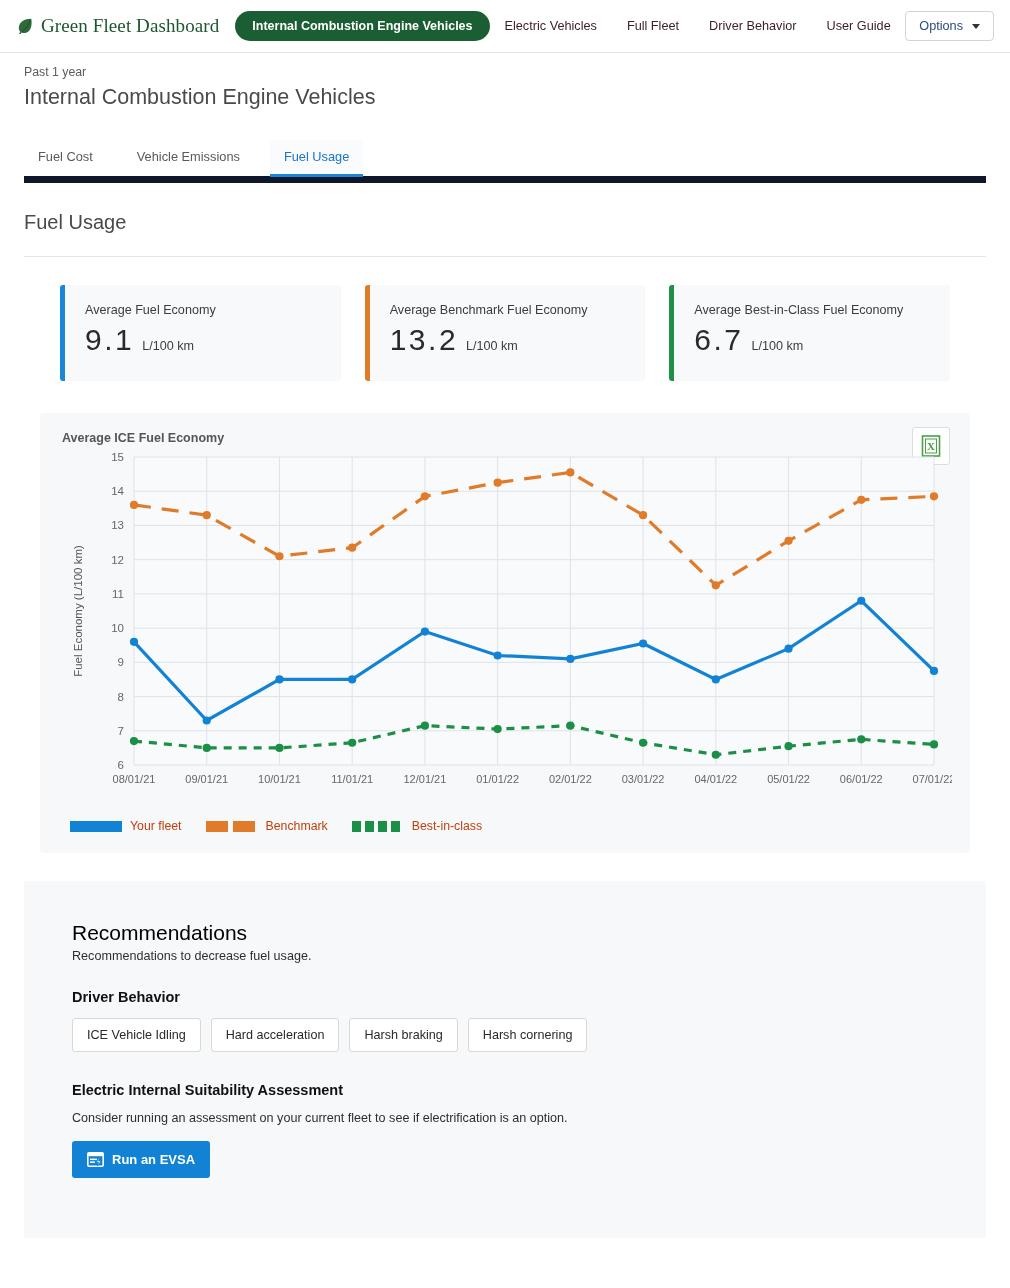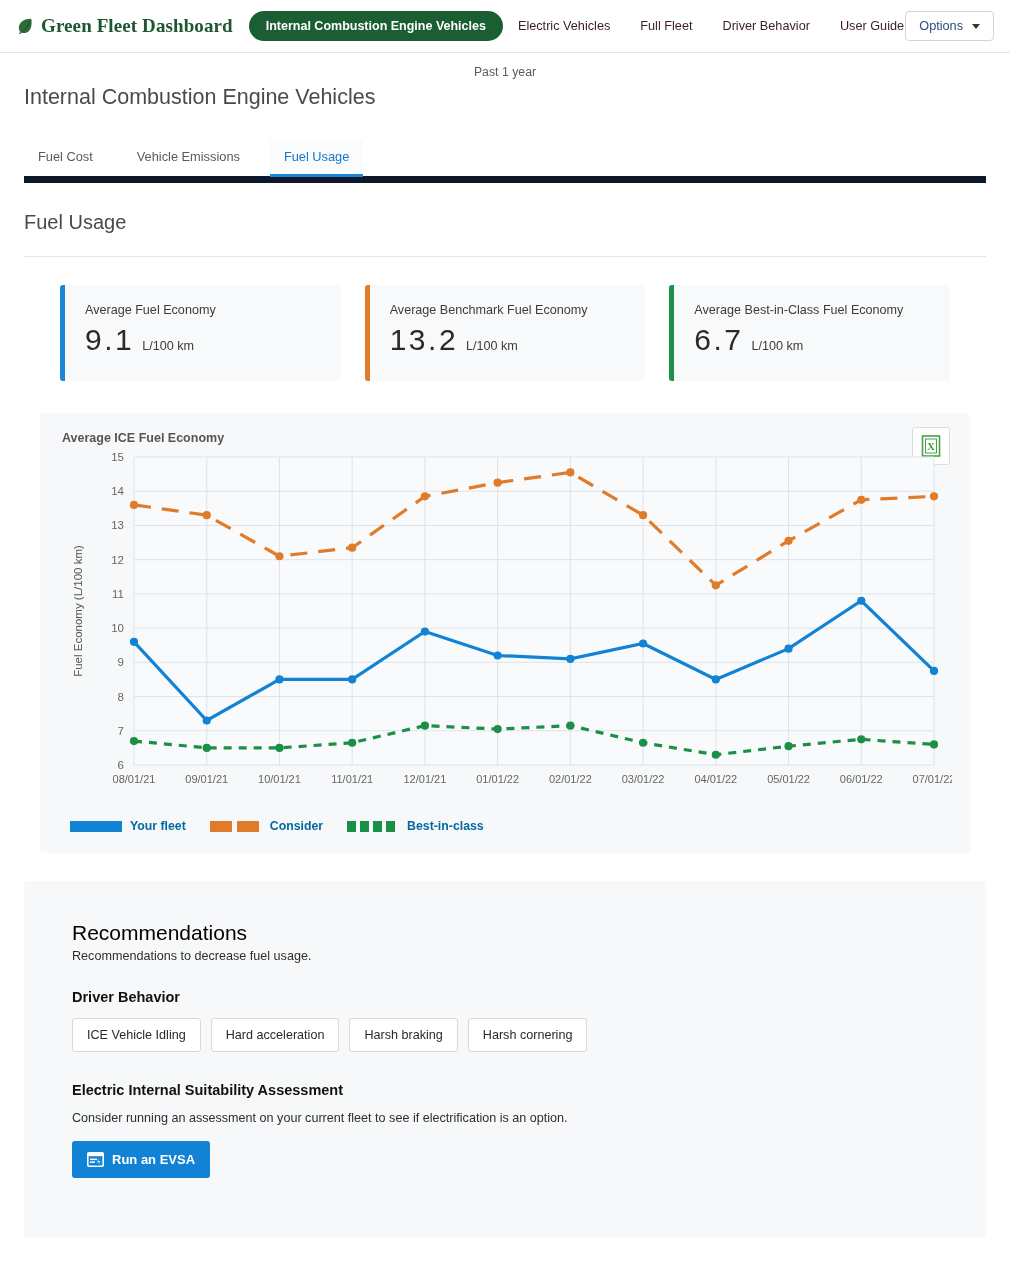--- a/index.html
+++ b/index.html
@@ -19,21 +19,21 @@
     align-items: center;
     padding: 0 16px;
     border-bottom: 1px solid #e4e4e4;
     background: #fff;
     position: relative;
   }
   .brand { display: flex; align-items: center; gap: 7px; margin-right: 16px; }
   .brand-leaf { width: 18px; height: 18px; display: block; }
   .brand-text {
     font-family: "Liberation Serif", serif;
-    font-size: 19px; font-weight: bold; color: #1d5631;
+    font-size: 19px; font-weight: normal; color: #1d5631;
     letter-spacing: .1px;
   }
   .nav-pill {
     background: #1b5e33; color: #fff;
     font-size: 12.5px; font-weight: bold;
     padding: 8px 17px; border-radius: 16px;
     white-space: nowrap; cursor: pointer;
   }
   .nav-link {
     font-size: 12.7px; color: #3b1f24;
@@ -45,21 +45,21 @@
     background: #fff; color: #2b4b7e;
     font-size: 12.7px; padding: 7px 13px;
     display: flex; align-items: center; gap: 9px; cursor: pointer;
   }
   .caret { width: 0; height: 0; border-left: 4.5px solid transparent;
            border-right: 4.5px solid transparent; border-top: 5px solid #333; }
 
   
   .page-wrap { padding: 0 24px; }
   .range-label {
-    text-align: center; font-size: 12.3px; color: #5c5c5c;
+    text-align: left; font-size: 12.3px; color: #5c5c5c;
     padding: 12px 0 4px 0;
   }
   .page-title {
     font-size: 21.5px; color: #4a4a4a; font-weight: normal;
     margin: 2px 0 30px 0;
   }
   .subtabs {
     display: flex; align-items: flex-end; gap: 16px;
     border-bottom: 7px solid #0f172a;
   }
@@ -106,21 +106,21 @@
   .xls-btn {
     position: absolute; right: 20px; top: 14px;
     width: 38px; height: 38px; background: #fff;
     border: 1px solid #ddd; border-radius: 3px;
     display: flex; align-items: center; justify-content: center; cursor: pointer;
   }
   .chart-holder { position: relative; margin-top: 4px; }
   svg.plot { display: block; }
   .legend {
     display: flex; align-items: center; gap: 10px;
-    padding: 10px 0 0 8px; font-size: 12.3px; color: #0369a1; font-weight: bold;
+    padding: 10px 0 0 8px; font-size: 12.3px; color: #c2410c;
   }
   .legend-item { display: flex; align-items: center; gap: 8px; margin-right: 14px; }
   .swatch { width: 52px; height: 11px; display: block; }
 
   
   .rec-card {
     margin: 28px 24px 0 24px; background: #f6f8fa;
     padding: 40px 0 60px 0; border-radius: 2px;
   }
   .rec-inner { padding: 0 48px; }
@@ -302,21 +302,21 @@
       <svg class="swatch" viewBox="0 0 52 11">
         <rect x="0" y="0" width="52" height="11" fill="#1283d4"></rect>
       </svg>
       <span>Your fleet</span>
     </div>
     <div class="legend-item">
       <svg class="swatch" viewBox="0 0 52 11">
         <rect x="0" y="0" width="22" height="11" fill="#e07b2a"></rect>
         <rect x="27" y="0" width="22" height="11" fill="#e07b2a"></rect>
       </svg>
-      <span>Consider</span>
+      <span>Benchmark</span>
     </div>
     <div class="legend-item">
       <svg class="swatch" viewBox="0 0 52 11">
         <rect x="0" y="0" width="9" height="11" fill="#1b8f45"></rect>
         <rect x="13" y="0" width="9" height="11" fill="#1b8f45"></rect>
         <rect x="26" y="0" width="9" height="11" fill="#1b8f45"></rect>
         <rect x="39" y="0" width="9" height="11" fill="#1b8f45"></rect>
       </svg>
       <span>Best-in-class</span>
     </div>

